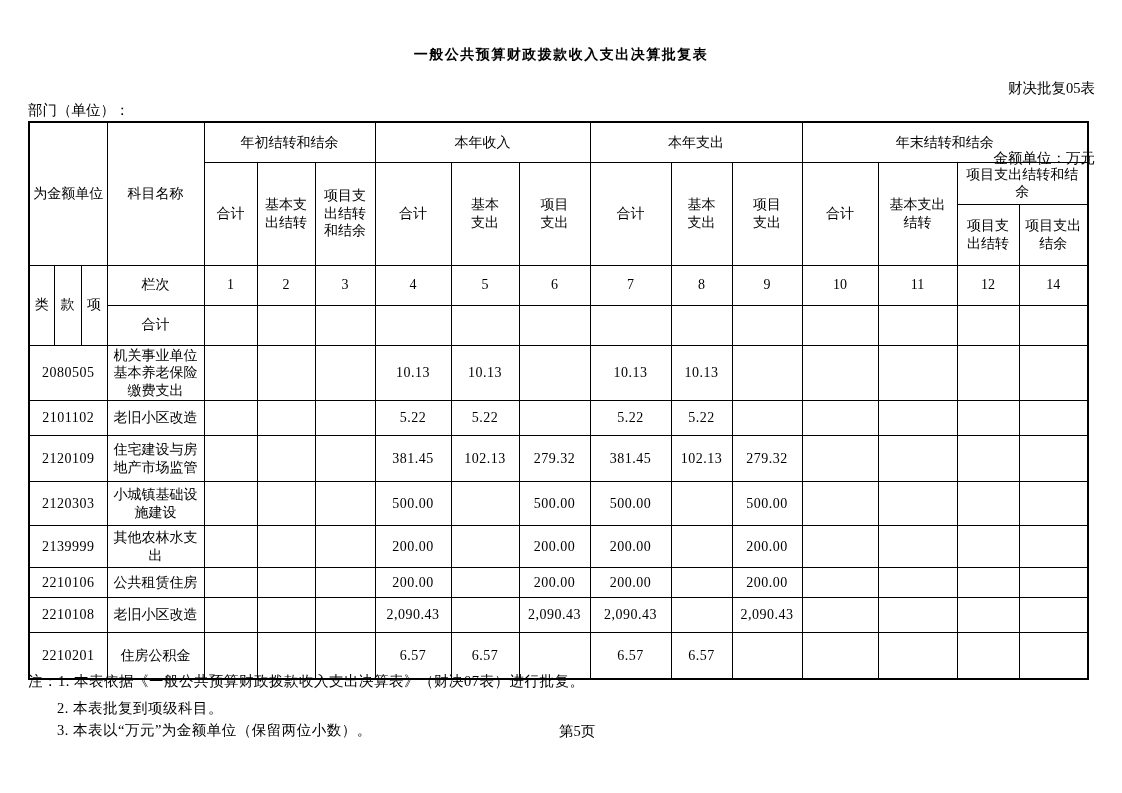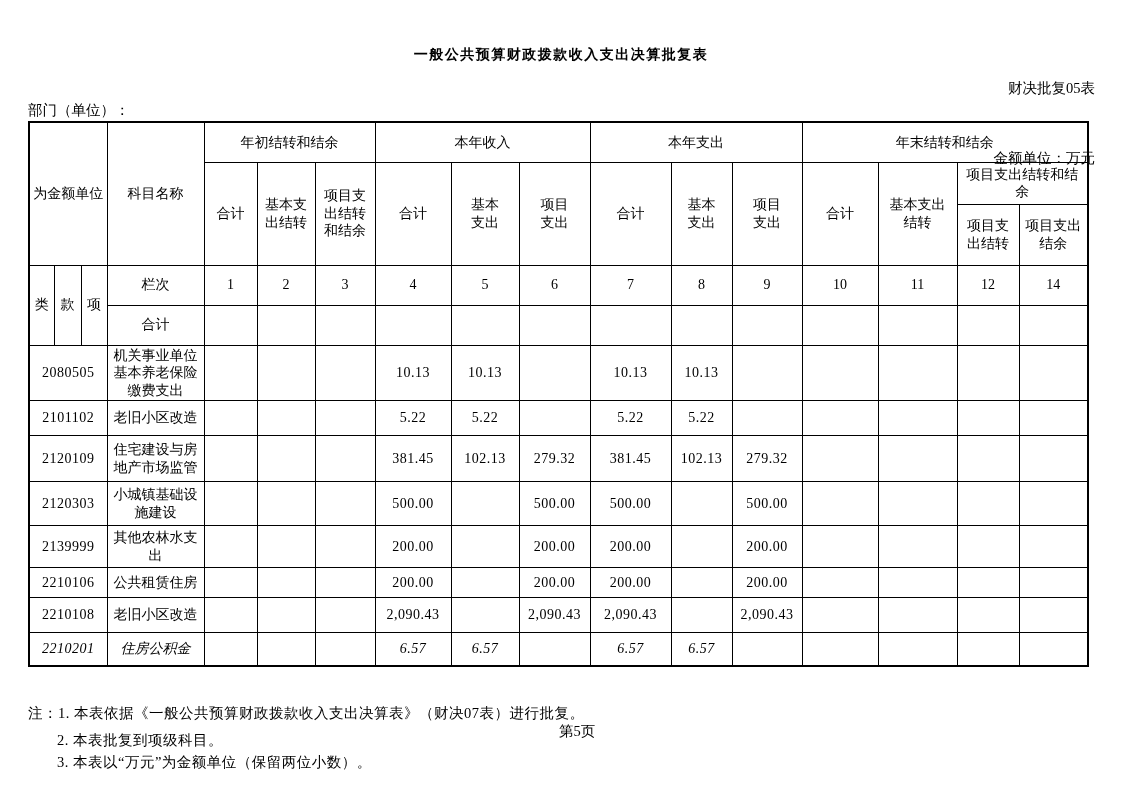--- a/index.html
+++ b/index.html
@@ -21,21 +21,21 @@
   }
   table.budget td{
     border:1px solid #000;text-align:center;vertical-align:middle;
     font-size:14px;padding:1px 2px;overflow:hidden;line-height:1.25;
   }
   td.hdr{white-space:pre-line;font-size:14.5px;}
   td.code-cell{font-size:13.5px;letter-spacing:0.5px;}
   td.name-cell{text-align:left;padding:1px 3px 1px 5px;line-height:1.3;font-size:14px;}
   td.num-cell{text-align:right;padding-right:9px;font-size:13.5px;letter-spacing:0.5px;}
   td.lanci-num{font-size:13.5px;}
-  .note{position:absolute;font-size:14.5px;letter-spacing:0.5px;margin-top:32px;}
+  .note{position:absolute;font-size:14.5px;letter-spacing:0.5px;}
   .note-1{top:672px;left:28px;}
   .note-2{top:699px;left:57px;}
   .note-3{top:721px;left:57px;}
   .page-num{position:absolute;top:722px;left:0;width:1122px;text-align:center;font-size:14.5px;padding-left:16px;}
 </style>
 </head>
 <body>
 
 <div class="title">一般公共预算财政拨款收入支出决算批复表</div>
 <div class="form-code">财决批复05表</div>
@@ -251,21 +251,21 @@
         <td class="num-cell"></td>
         <td class="num-cell">2,090.43</td>
         <td class="num-cell">2,090.43</td>
         <td class="num-cell"></td>
         <td class="num-cell">2,090.43</td>
         <td class="num-cell"></td>
         <td class="num-cell"></td>
         <td class="num-cell"></td>
         <td class="num-cell"></td>
       </tr>
-      <tr style="height: 33px; font-style: italic;">
+      <tr style="height: 46px;">
         <td colspan="3" class="code-cell">2210201</td>
         <td class="name-cell">住房公积金</td>
         <td class="num-cell"></td>
         <td class="num-cell"></td>
         <td class="num-cell"></td>
         <td class="num-cell">6.57</td>
         <td class="num-cell">6.57</td>
         <td class="num-cell"></td>
         <td class="num-cell">6.57</td>
         <td class="num-cell">6.57</td>

